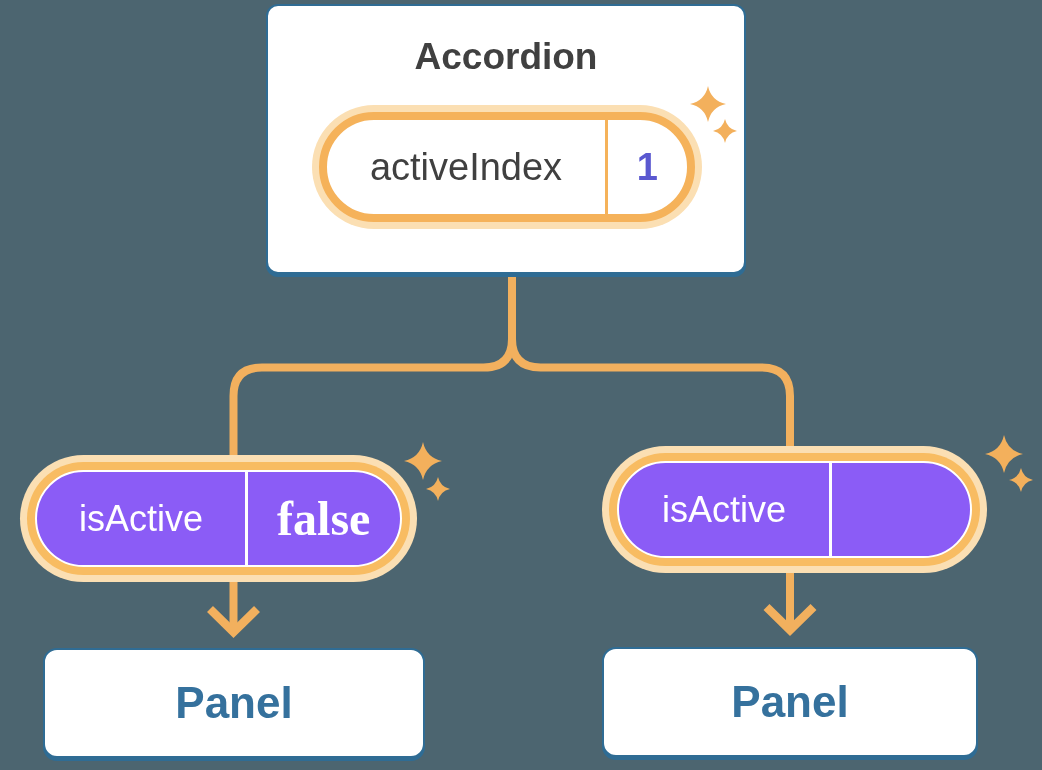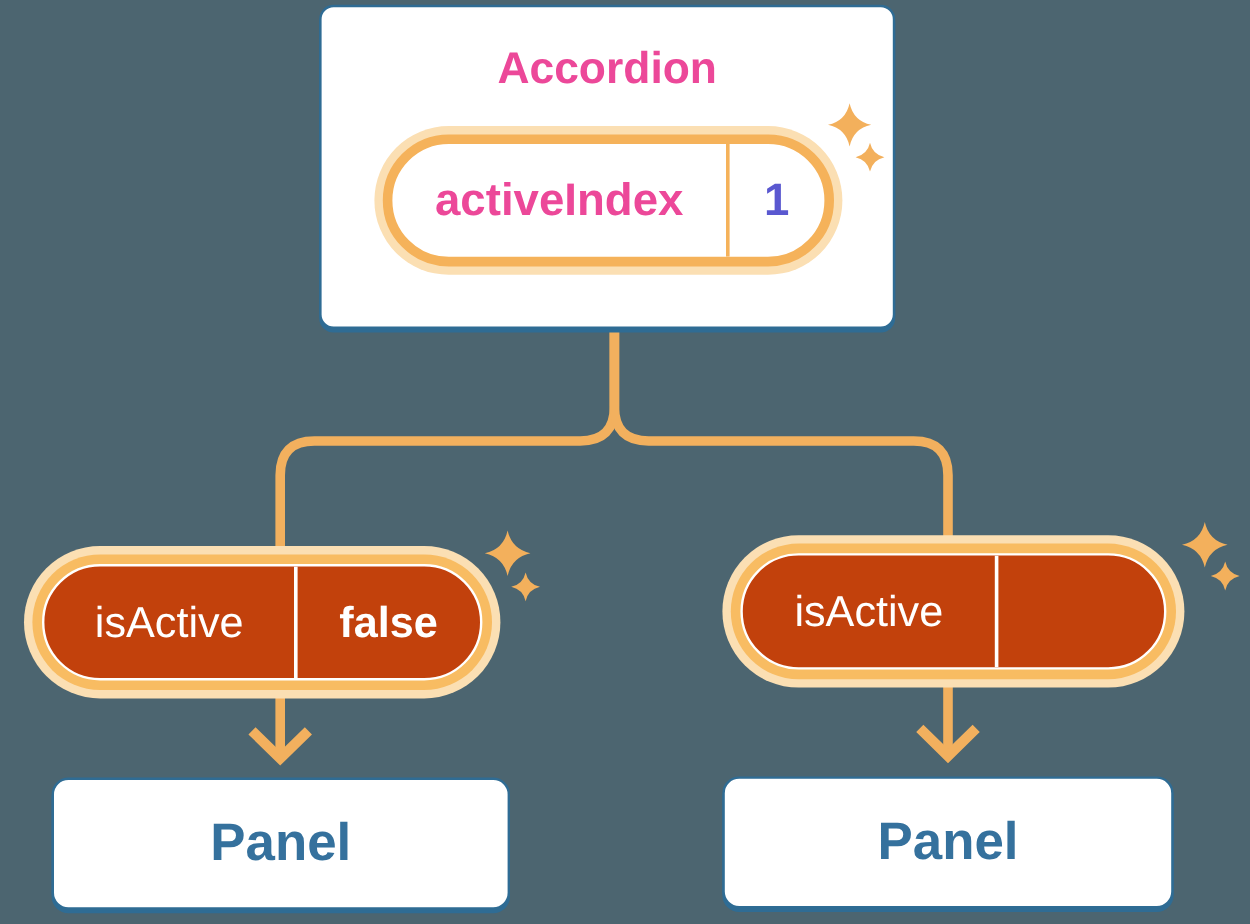--- a/index.html
+++ b/index.html
@@ -36,21 +36,21 @@
   .accordion-card {
     left: 266px; top: 4px;
     width: 480px; height: 270px;
     border-radius: 12px;
   }
   .card-title {
     margin-top: 30px;
     text-align: center;
     font-size: 37px;
     font-weight: 600;
-    color: #ec4899;
+    color: #404040;
   }
   .panel-card {
     display: flex;
     align-items: center;
     justify-content: center;
     font-size: 44px;
     font-weight: 600;
   }
   .panel-left  { left: 43px;  top: 648px; width: 382px; height: 110px; }
   .panel-right { left: 602px; top: 647px; width: 376px; height: 110px; }
@@ -66,41 +66,41 @@
     border-radius: 999px;
     box-shadow: 0 0 0 7px #FBDFB3;
     display: flex;
     align-items: stretch;
     overflow: hidden;
   }
   .state-pill .pill-label {
     flex: 0 0 278px;
     display: flex; align-items: center; justify-content: center;
     font-size: 38px;
-    font-weight: 700;
-    color: #ec4899;
+    font-weight: 400;
+    color: #404040;
   }
   .state-pill .pill-divider {
     flex: 0 0 2.5px;
     background: #F5B25A;
   }
   .state-pill .pill-value {
     flex: 1;
     display: flex; align-items: center; justify-content: center;
     font-size: 38px;
     font-weight: 700;
     color: #5A58D0;
   }
 
   
   .prop-pill {
     position: absolute;
     z-index: 1;
     box-sizing: border-box;
-    background: #c2410c;
+    background: #8b5cf6;
     border: 2.5px solid #ffffff;
     border-radius: 999px;
     box-shadow: 0 0 0 8px #F8BC62, 0 0 0 15px #FBDFB3;
     display: flex;
     align-items: stretch;
     overflow: hidden;
   }
   .prop-pill-left  { left: 35px;  top: 470px; width: 367px; height: 97px; }
   .prop-pill-right { left: 617px; top: 461px; width: 355px; height: 97px; }
   .prop-pill .pill-label {
@@ -111,23 +111,24 @@
   }
   .prop-pill-left  .pill-label { flex: 0 0 208px; }
   .prop-pill-right .pill-label { flex: 0 0 210px; }
   .prop-pill .pill-divider {
     flex: 0 0 2.5px;
     background: #ffffff;
   }
   .prop-pill .pill-value {
     flex: 1;
     display: flex; align-items: center; justify-content: center;
-    font-size: 36px;
+    font-size: 48px;
     font-weight: 700;
     color: #ffffff;
+    font-family: Liberation Serif, serif;
   }
 </style>
 </head>
 <body>
 
 <div class="stage">
 
   <svg class="layer lines-layer" viewBox="0 0 1042 770">
     <g fill="none" stroke="#F2B05E" stroke-width="8">
       <path d="M 512 266 L 512 339 Q 512 367.5 483.5 367.5 L 262 367.5 Q 233.5 367.5 233.5 396 L 233.5 630"></path>

